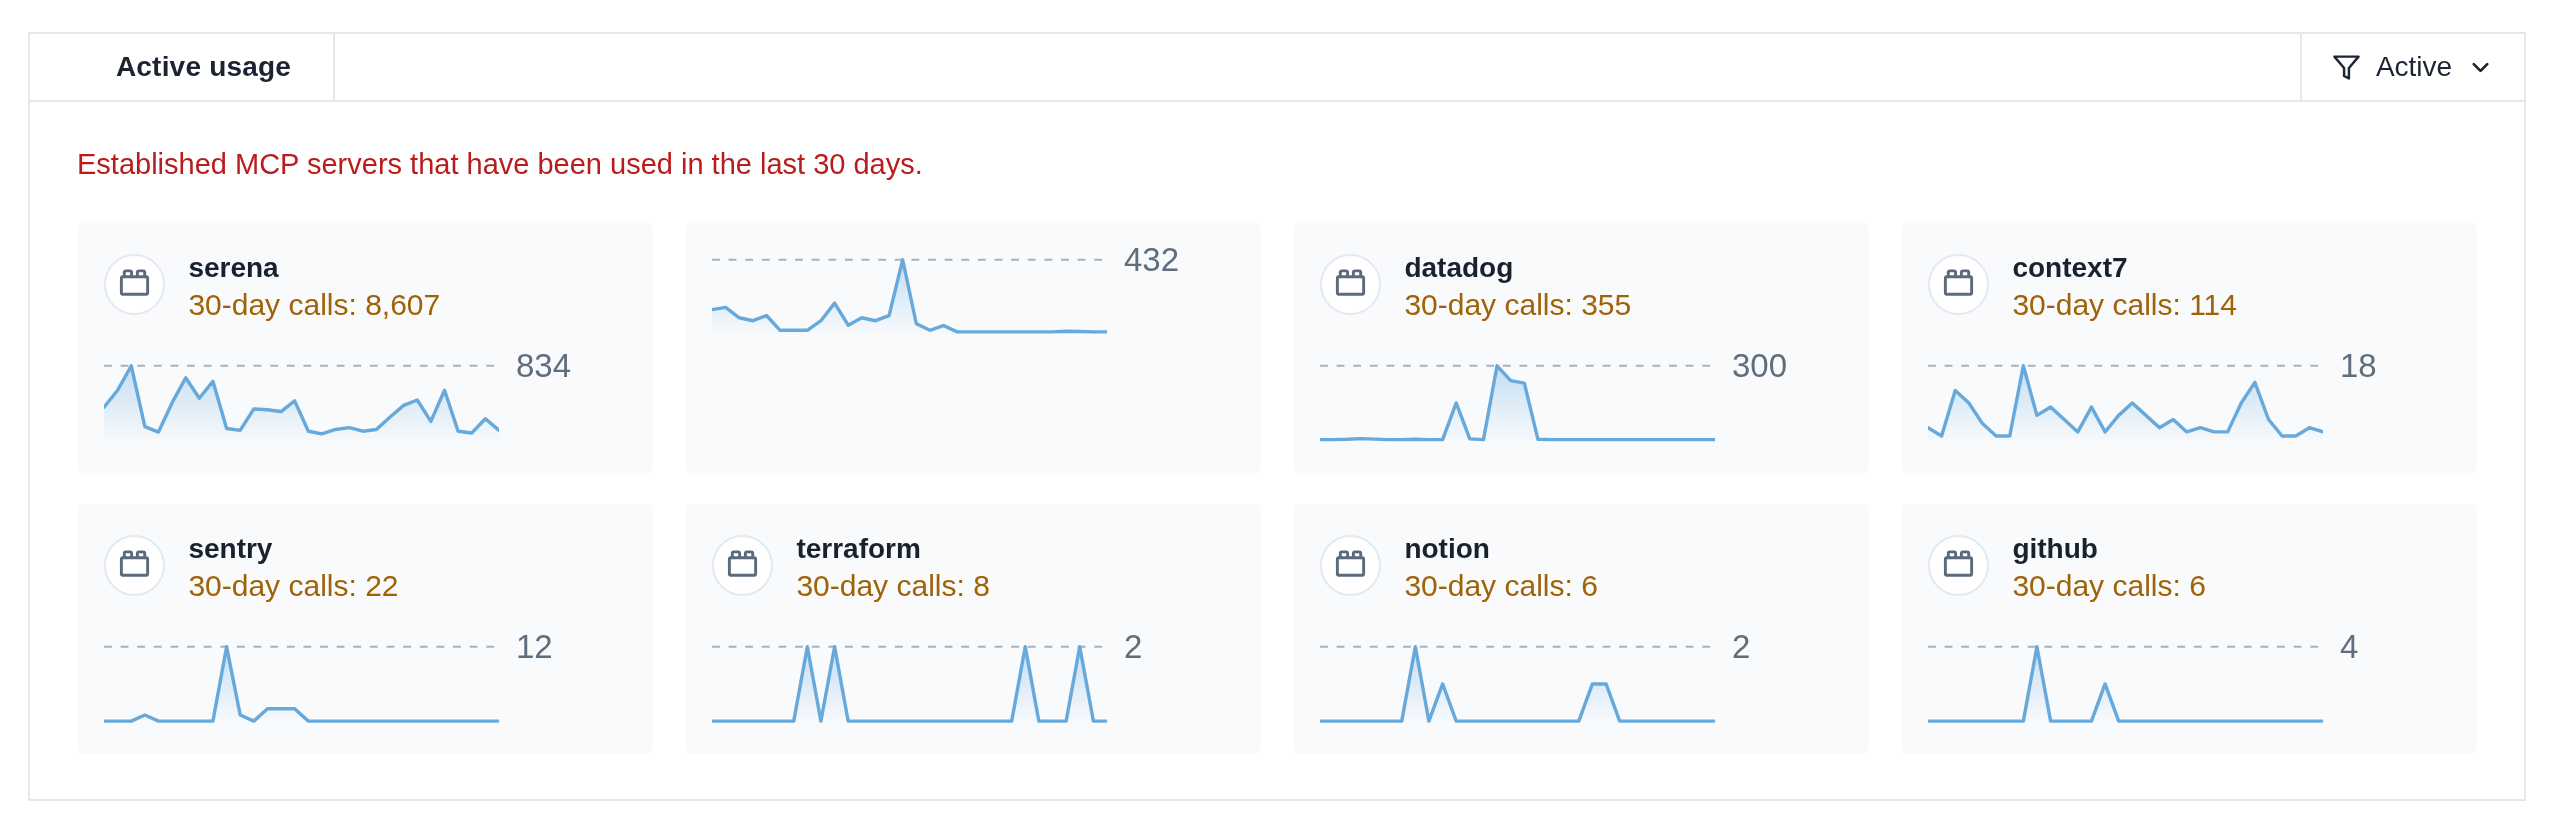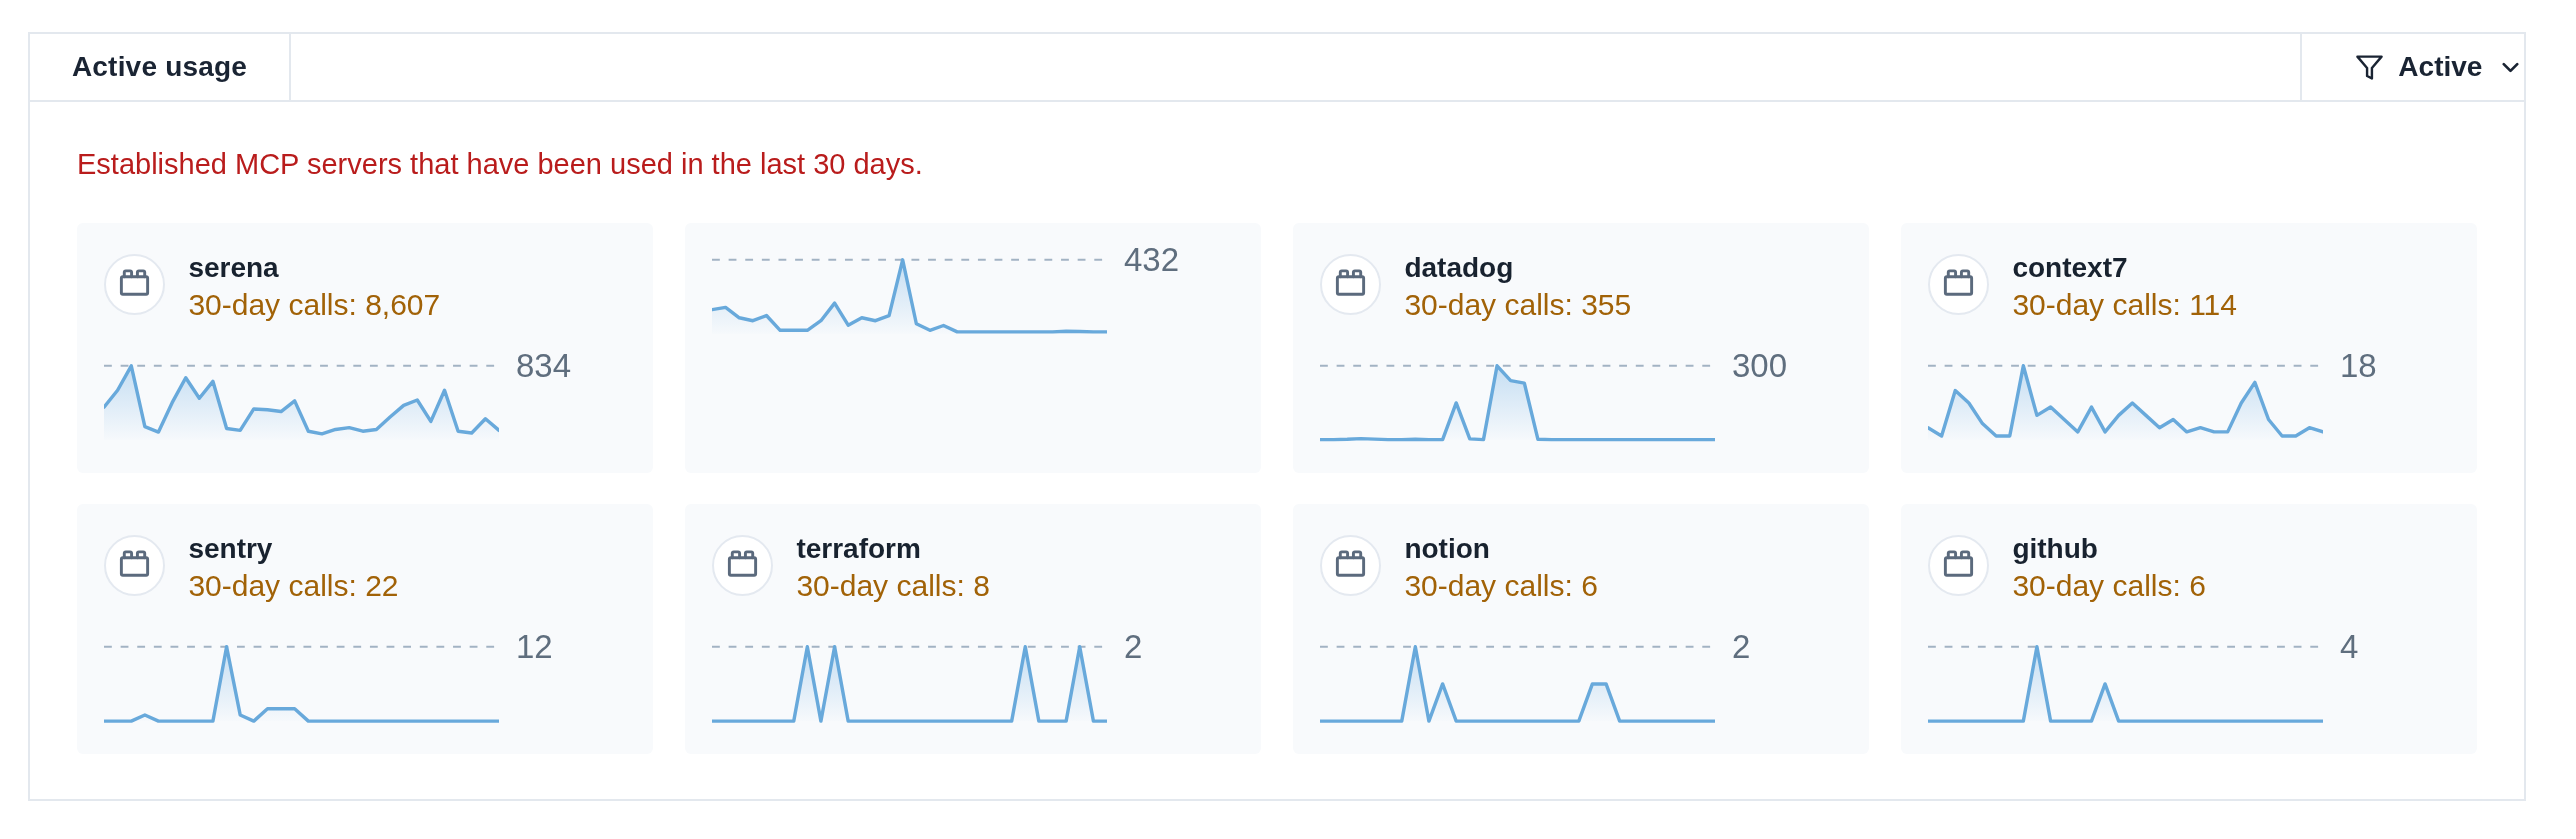--- a/index.html
+++ b/index.html
@@ -7,31 +7,32 @@
     font-family: "Liberation Sans", sans-serif; overflow: hidden; }
 
   .panel {
     position: absolute; left: 28px; top: 32px;
     width: 2498px; height: 769px;
     border: 2px solid #e3e8ee; background: #ffffff;
   }
   .panel-header {
     display: flex; align-items: stretch; height: 68px;
     border-bottom: 2px solid #e3e8ee;
+    padding-left: 44px;
   }
   .tab {
     width: 261px; display: flex; align-items: center; justify-content: center;
     border-right: 2px solid #e3e8ee; cursor: pointer;
     font-size: 28px; font-weight: 600; color: #1a2433; letter-spacing: 0.2px;
   }
   .filter {
     margin-left: auto; width: 224px;
     border-left: 2px solid #e3e8ee;
-    display: flex; align-items: center; justify-content: flex-end; gap: 14.6px;
-    cursor: pointer; font-size: 28px; font-weight: 700; color: #1a2433;
+    display: flex; align-items: center; justify-content: center; gap: 14.6px;
+    cursor: pointer; font-size: 28px; font-weight: 400; color: #1a2433;
   }
   .filter svg { display: block; }
 
   .panel-body { padding: 43px 47px 47px 47px; }
   .description {
     font-size: 29px; line-height: 39px; color: #b91c1c; margin-bottom: 39px;
   }
 
   .grid {
     display: grid; grid-template-columns: repeat(4, 1fr);

